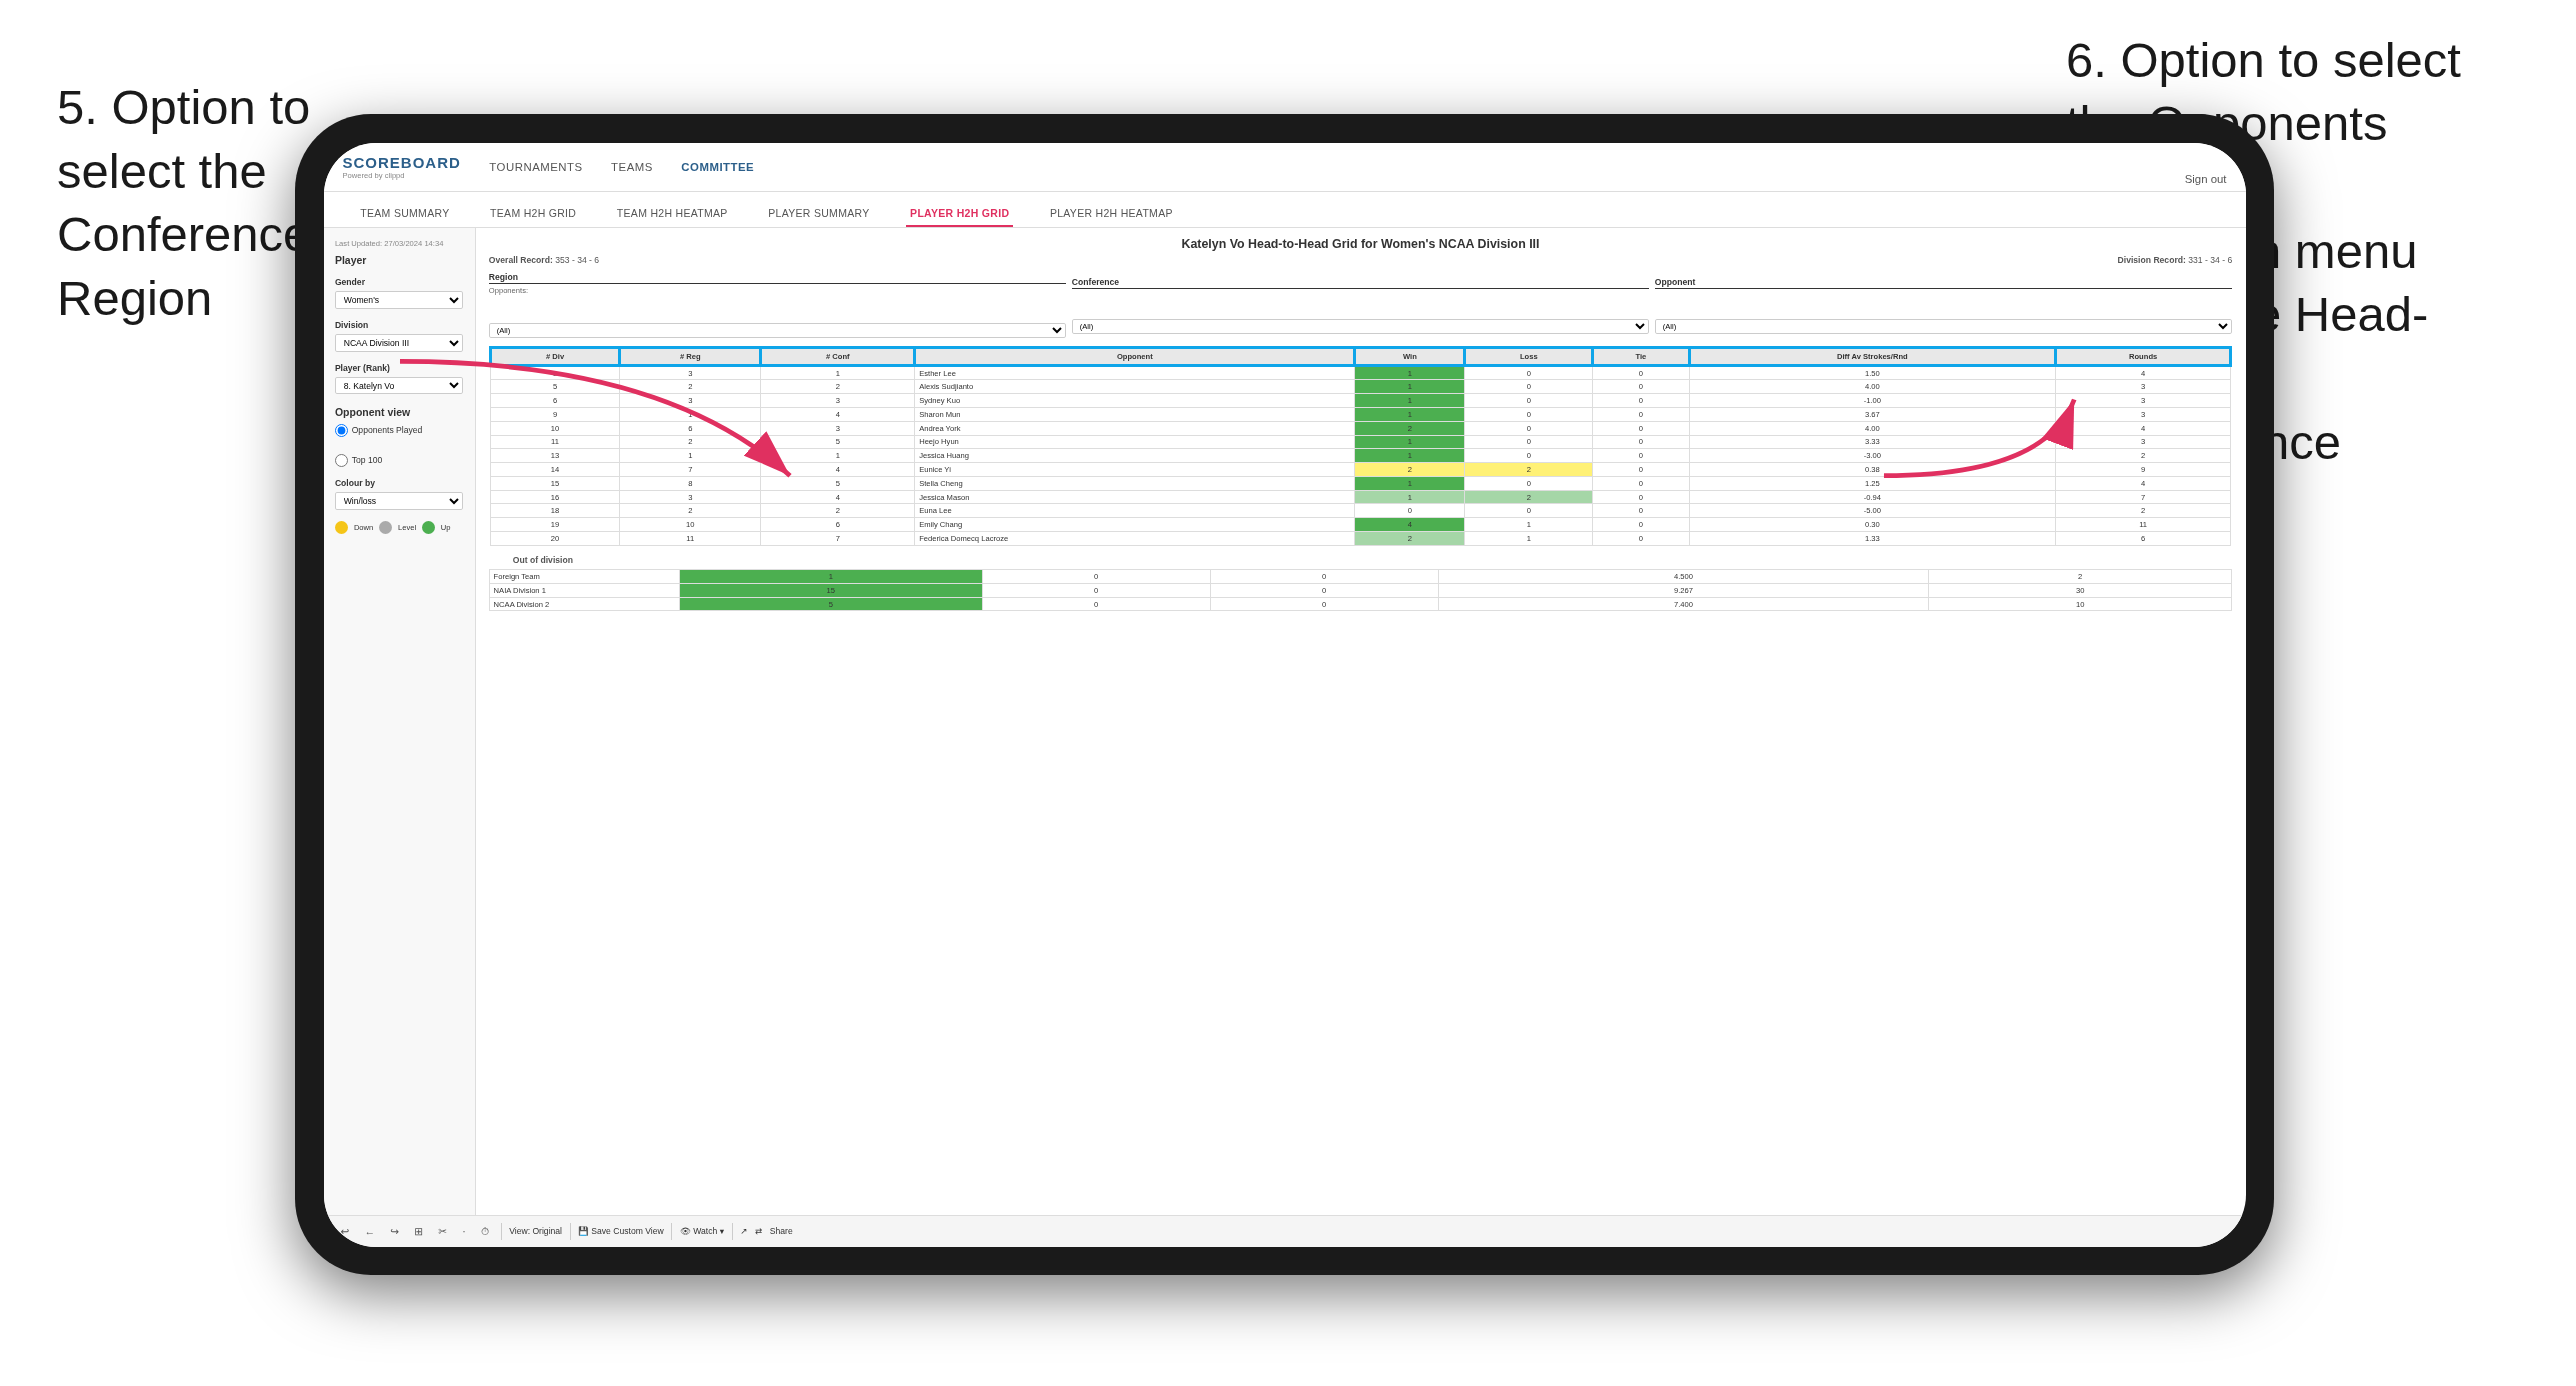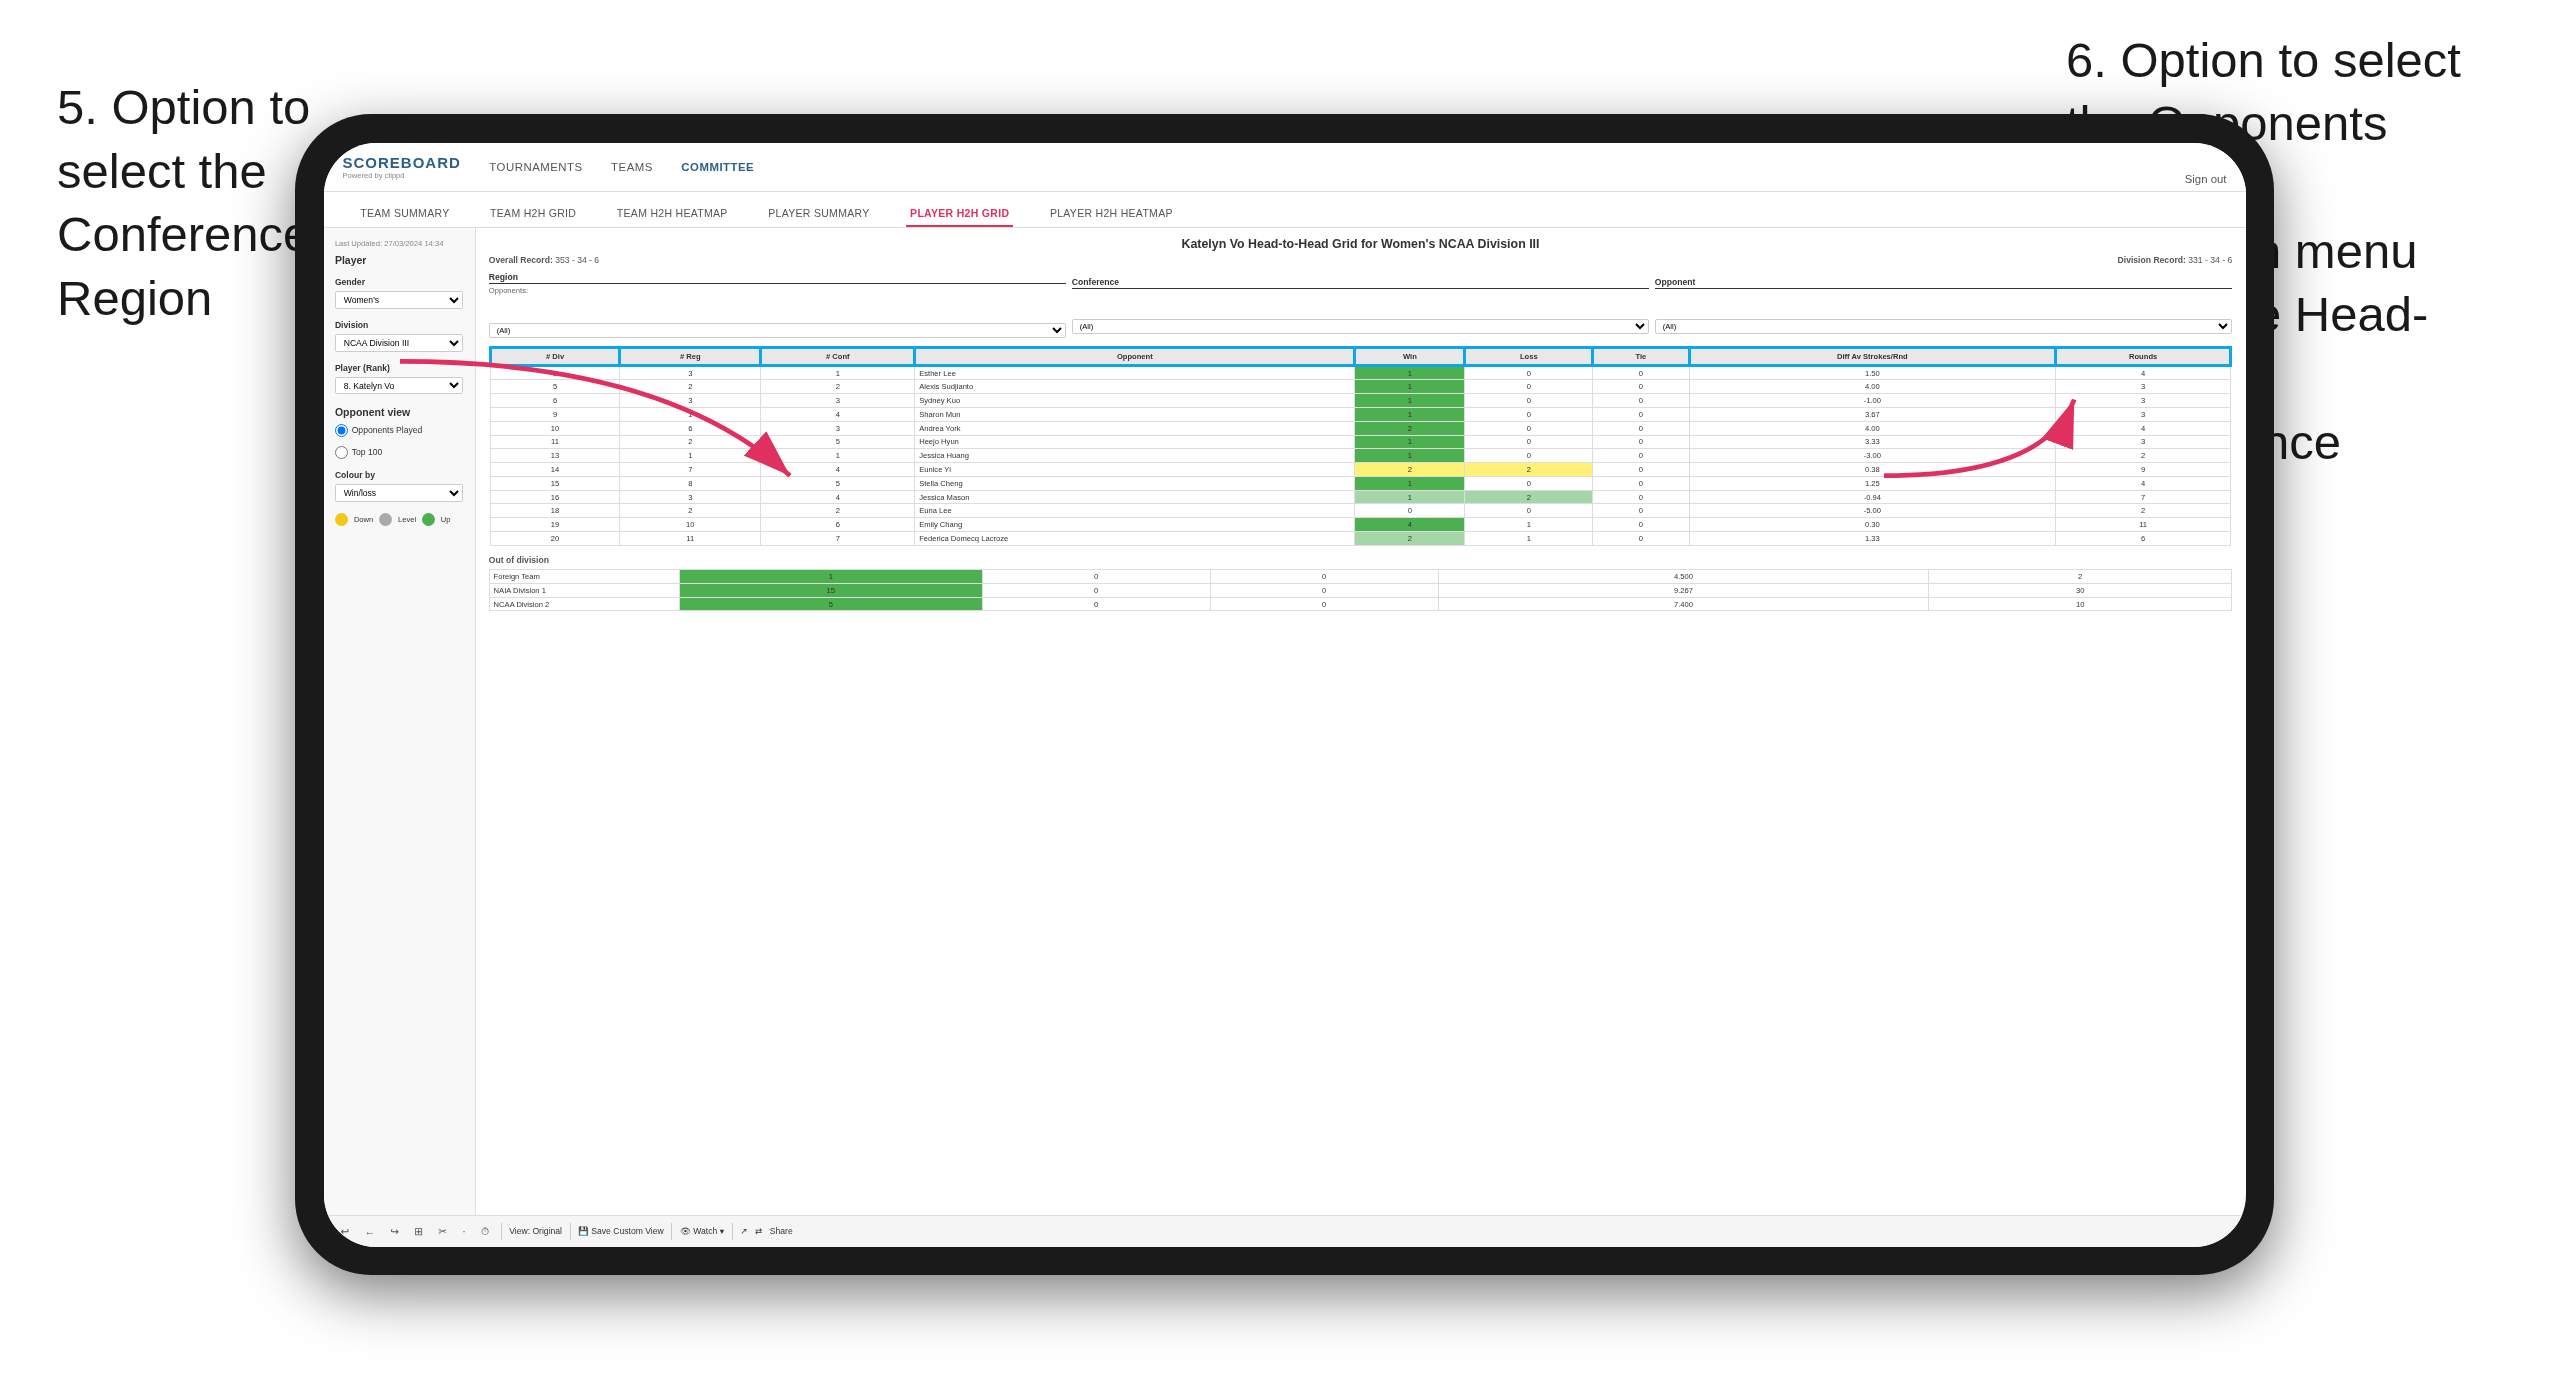--- a/index.html
+++ b/index.html
@@ -189,21 +189,21 @@
     .sidebar-title {
       font-size: 10.5px;
       font-weight: 700;
       color: #333;
       margin-bottom: 5.7px;
     }
 
     .radio-group {
       display: flex;
       flex-direction: column;
-      gap: 9px;
+      gap: 17px;
     }
 
     .radio-item {
       display: flex;
       align-items: center;
       gap: 3.8px;
       font-size: 8.6px;
       color: #333;
     }
 
@@ -326,20 +326,21 @@
       text-align: left;
     }
 
     
     .out-of-div {
       margin-top: 9.5px;
       font-size: 8.6px;
       font-weight: 700;
       color: #555;
       margin-bottom: 3.8px;
+      margin-left: 24px;
     }
 
     
     .bottom-toolbar {
       background: #f5f5f5;
       border-top: 1px solid #ddd;
       height: 32px;
       display: flex;
       align-items: center;
       padding: 0 13.3px;

